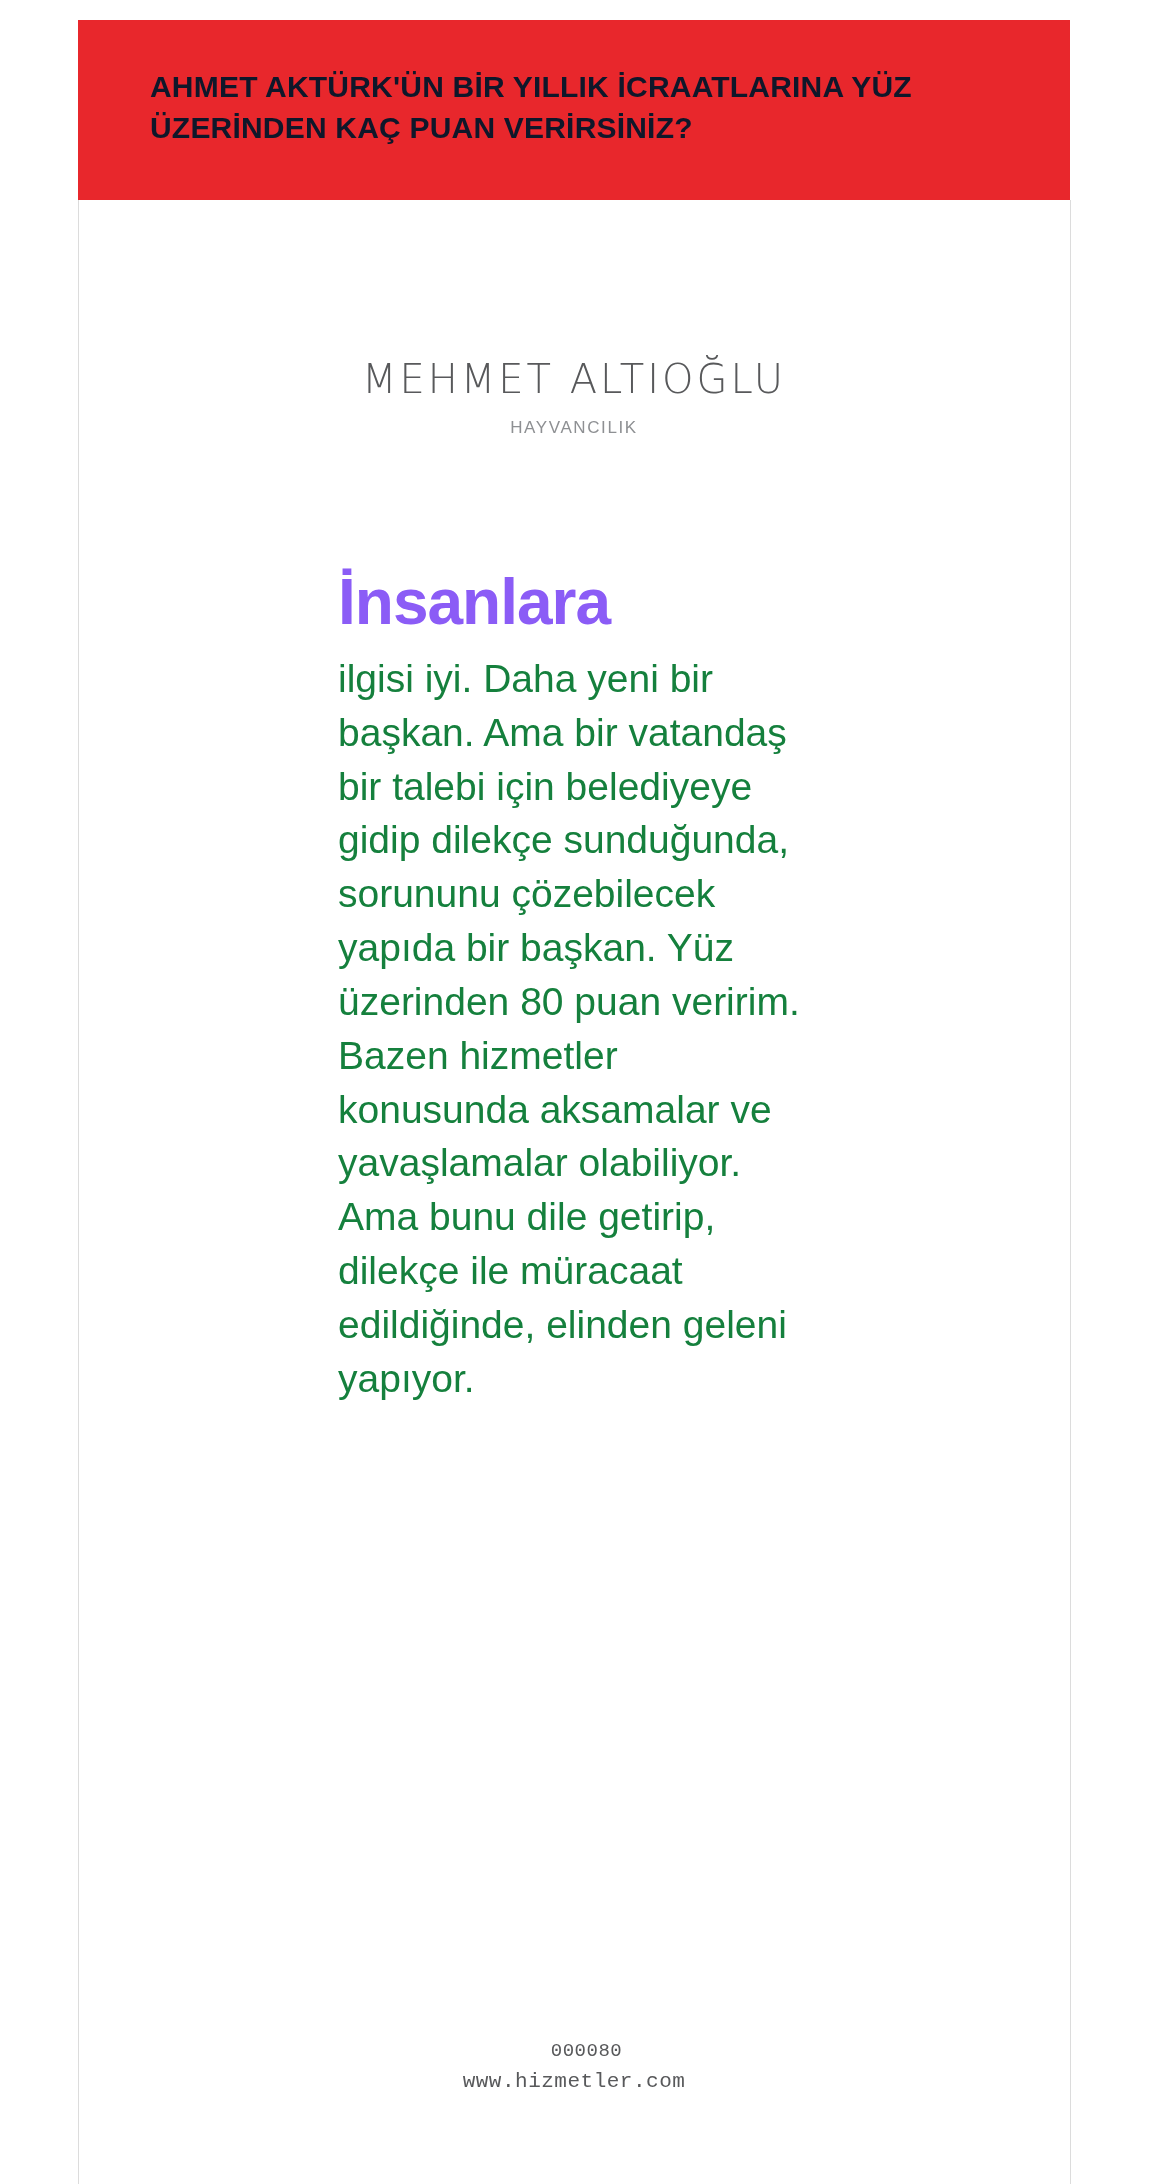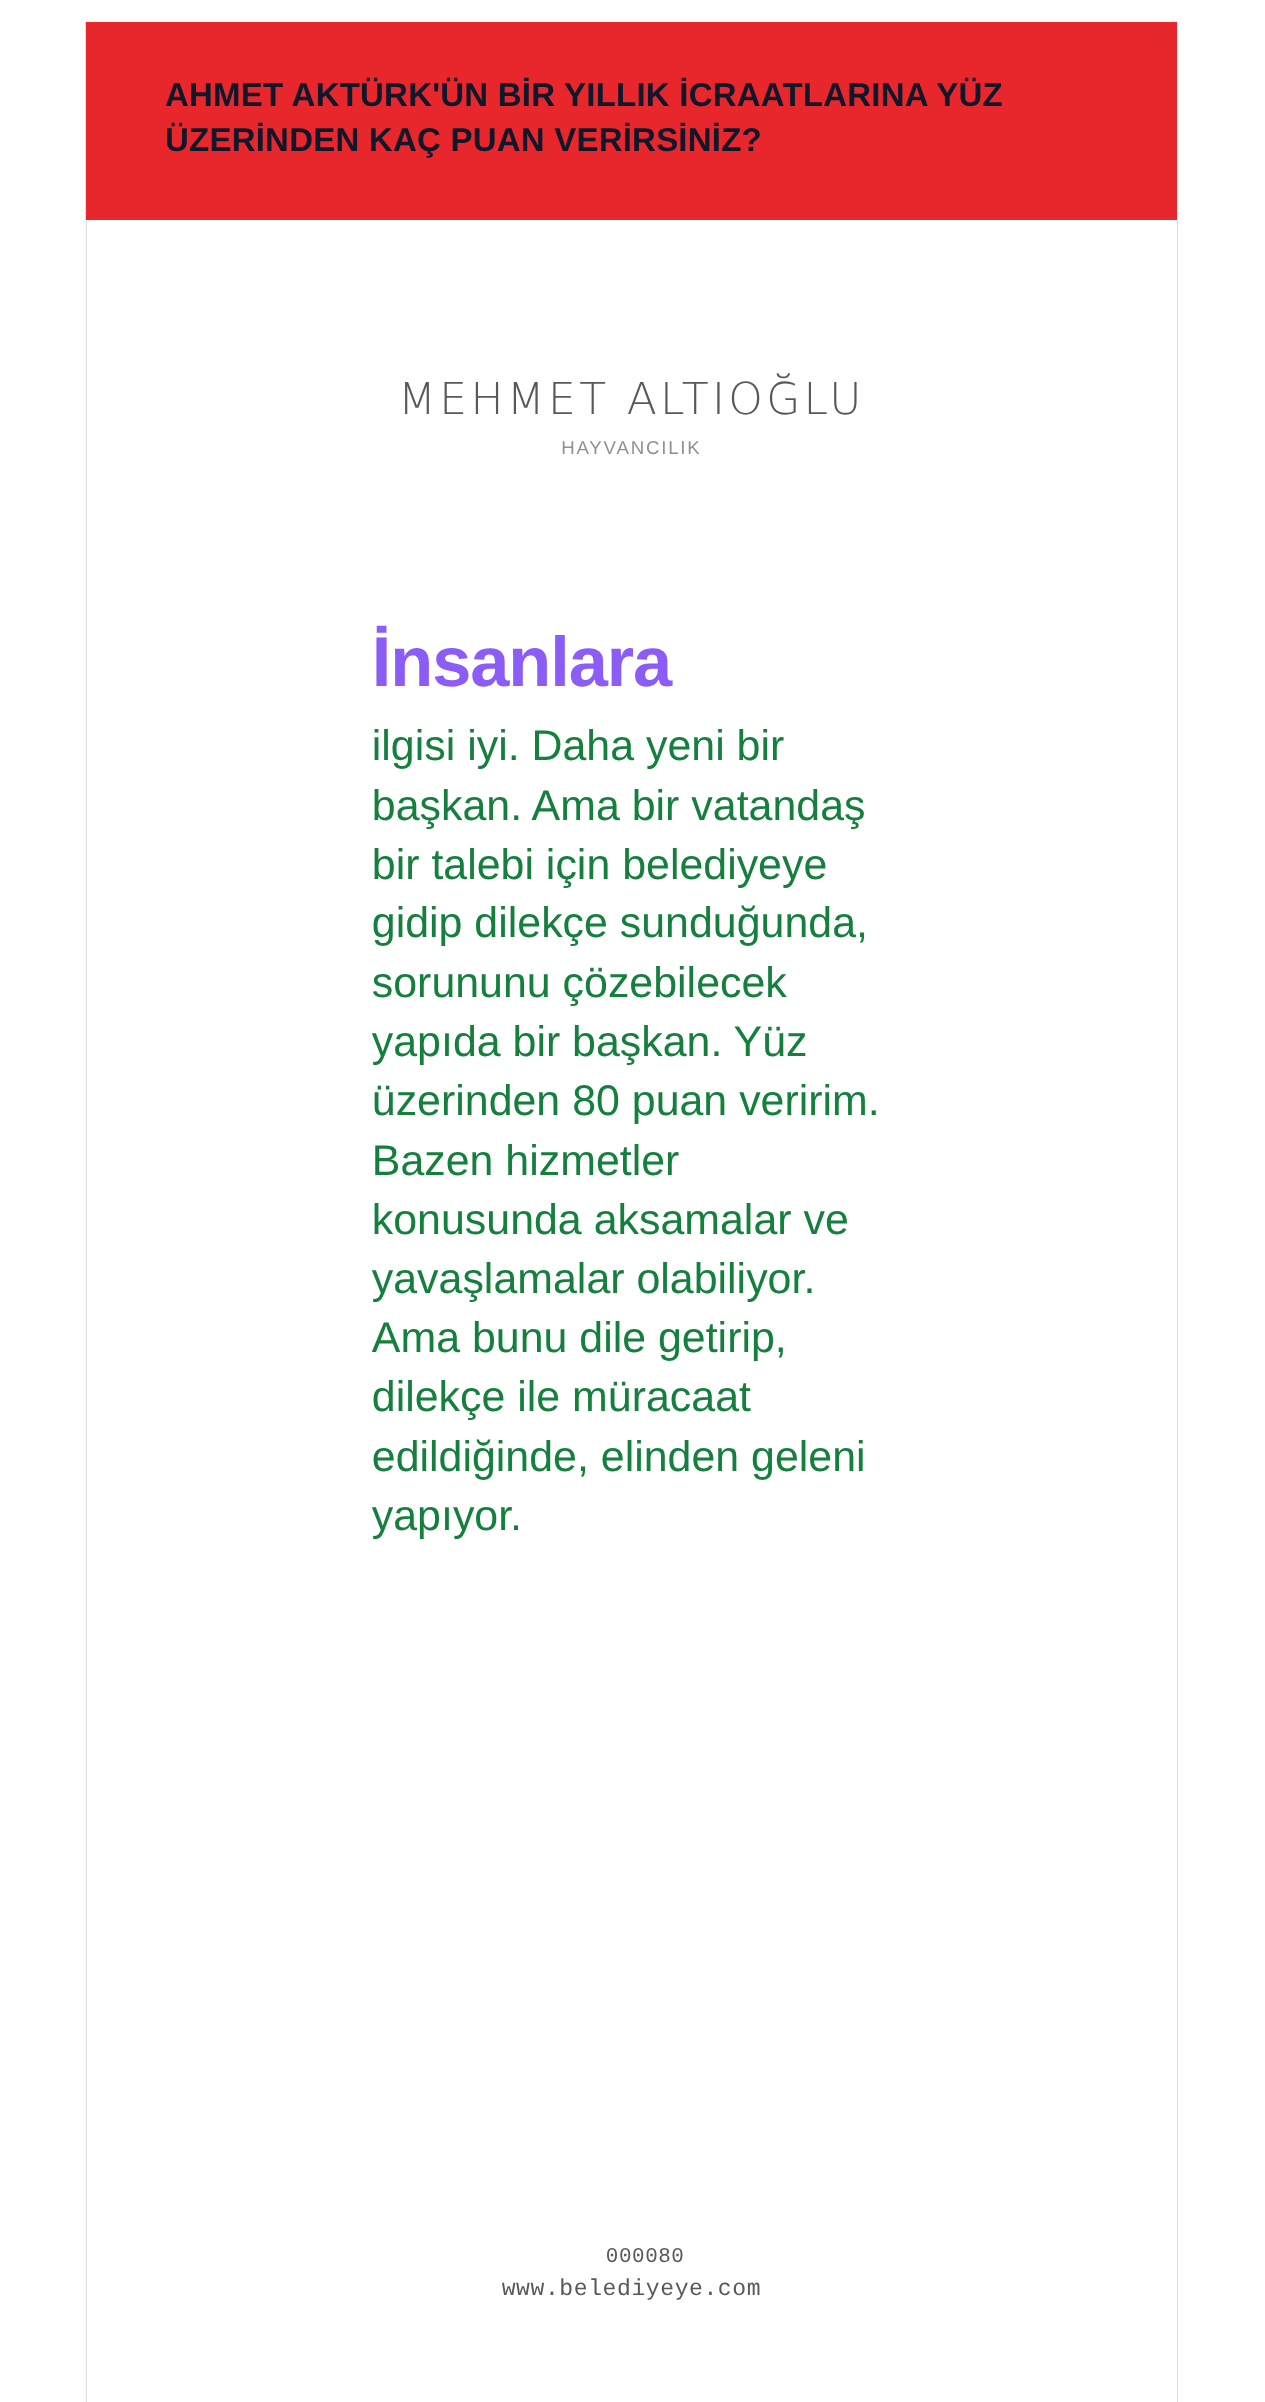--- a/index.html
+++ b/index.html
@@ -63,21 +63,21 @@
     left: 78px;
     top: 340px;
     width: 992px;
     text-align: center;
   }
   .person-name {
     font-size: 40px;
     font-weight: 300;
     letter-spacing: 3px;
     color: #58595b;
-    margin: 0;
+    margin: 16px;
     font-family: "DejaVu Sans", sans-serif;
   }
   .person-role {
     font-size: 17px;
     letter-spacing: 1.6px;
     color: #8e9093;
     margin: 12px 0 0 0;
     font-family: Liberation Sans, sans-serif;
   }
 
@@ -144,16 +144,16 @@
     <p class="person-role">HAYVANCILIK</p>
   </div>
 
   <div class="quote">
     <p class="quote-lead">İnsanlara</p>
     <p class="quote-text">ilgisi iyi. Daha yeni bir başkan. Ama bir vatandaş bir talebi için belediyeye gidip dilekçe sunduğunda, sorununu çözebilecek yapıda bir başkan. Yüz üzerinden 80 puan veririm. Bazen hizmetler konusunda aksamalar ve yavaşlamalar olabiliyor. Ama bunu dile getirip, dilekçe ile müracaat edildiğinde, elinden geleni yapıyor.</p>
   </div>
 
   <div class="footer">
     <p class="footer-code">000080</p>
-    <p class="footer-site">www.belediyeye.com</p>
+    <p class="footer-site">www.hizmetler.com</p>
   </div>
 
 </div>
 
 </body></html>

